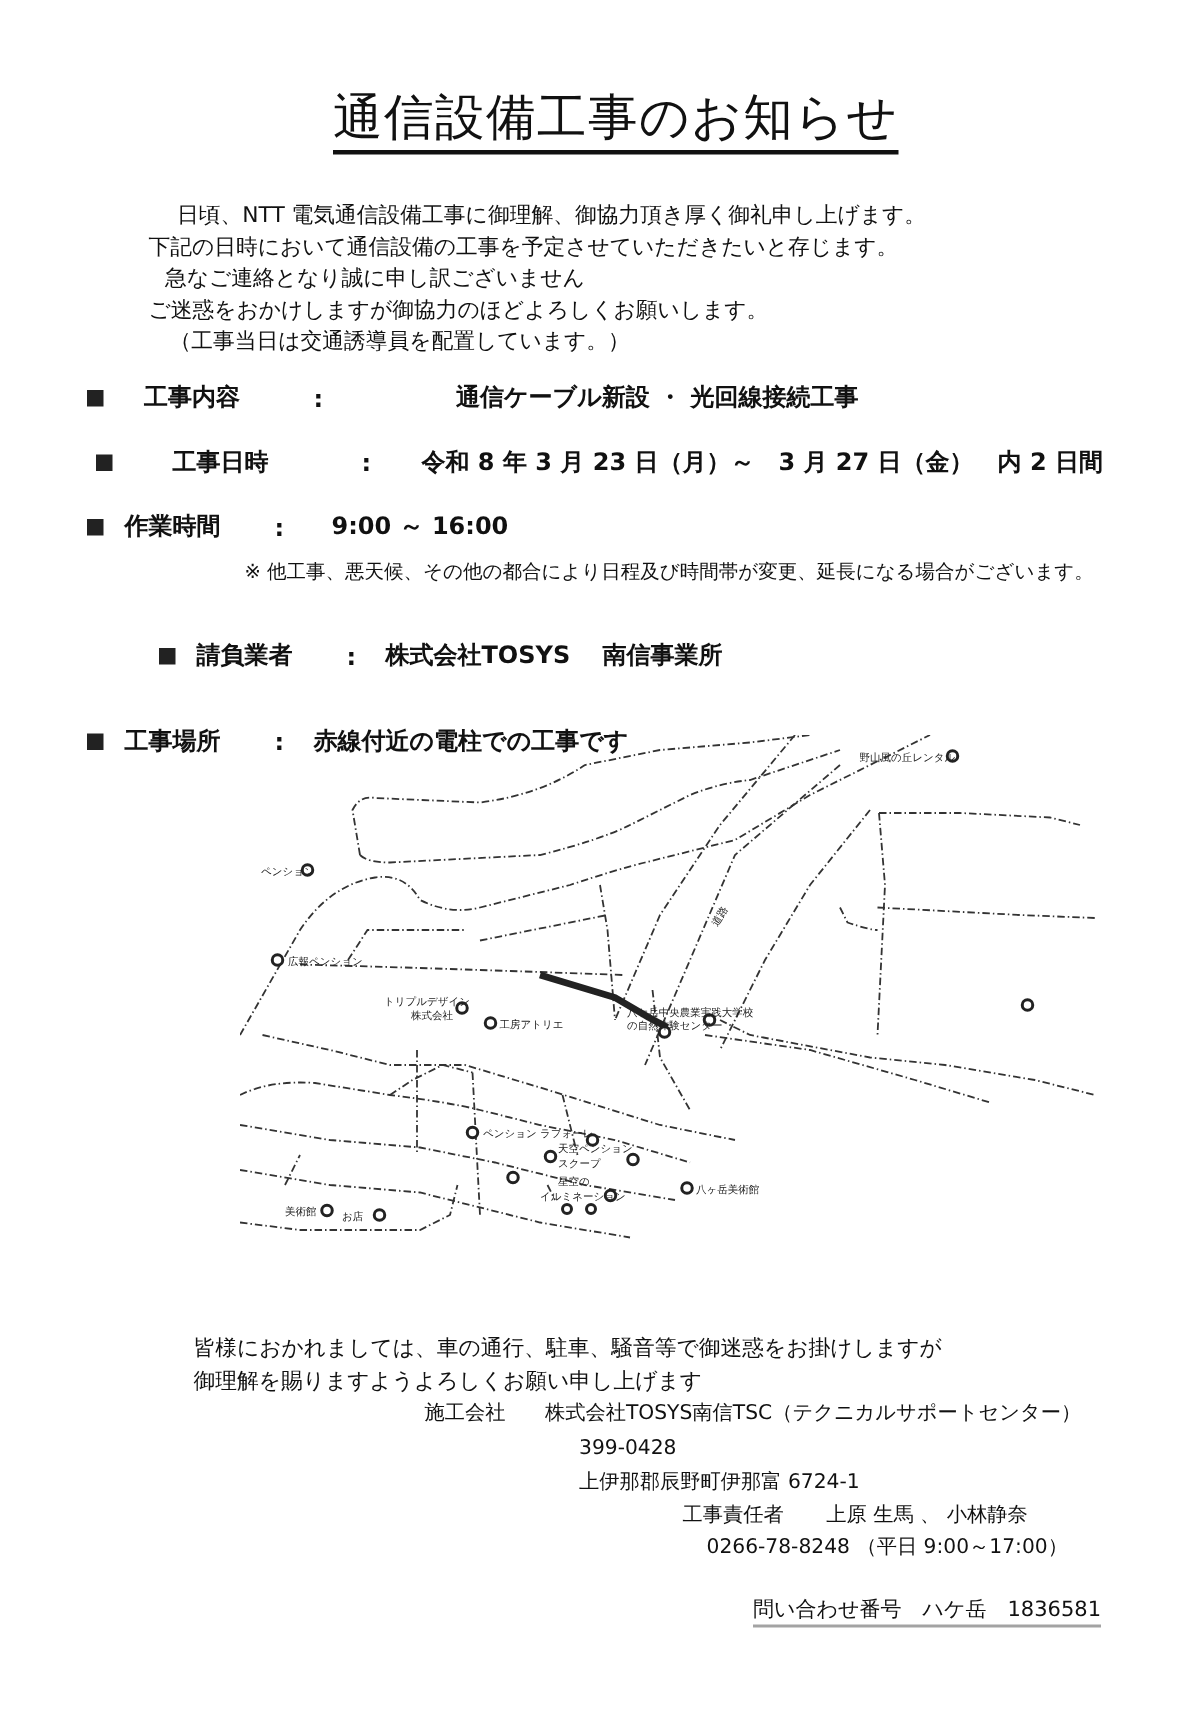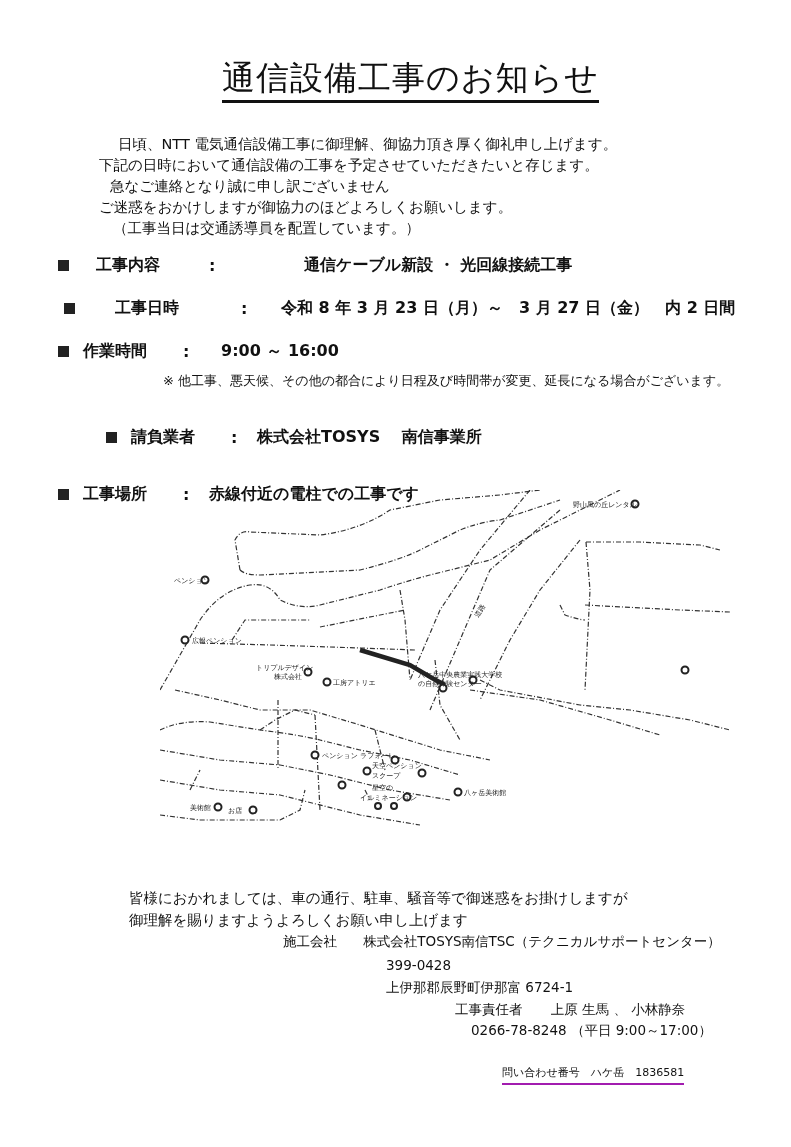--- a/index.html
+++ b/index.html
@@ -15,21 +15,21 @@
   }
   .intro { font-size: 14.5px; line-height: 20px; }
   .row { font-size: 16px; font-weight: bold; display: flex; align-items: center; }
   .bullet { width: 11px; height: 11px; background: #222; display: inline-block; margin-right: 14px; }
   .label { width: 100px; display: inline-block; }
   .colon { display: inline-block; width: 26px; }
   .note { font-size: 13px; }
   .footer { font-size: 14.5px; font-weight: normal; }
   .footer-b { font-size: 13.5px; }
   .inquiry {
-    font-size: 11px; border-bottom: 2px solid #a21caf; line-height: 18px; padding-bottom: 1px;
+    font-size: 14px; border-bottom: 2px solid #a3a3a3; line-height: 18px; padding-bottom: 1px;
   }
   .map { position: absolute; left: 160px; top: 490px; width: 580px; height: 360px; }
   .map svg { width: 580px; height: 360px; }
   .poi-label { font-size: 7px; fill: #222; font-family: "DejaVu Sans", sans-serif; }
 </style>
 </head>
 <body>
 
 <div class="abs title">通信設備工事のお知らせ</div>
 

